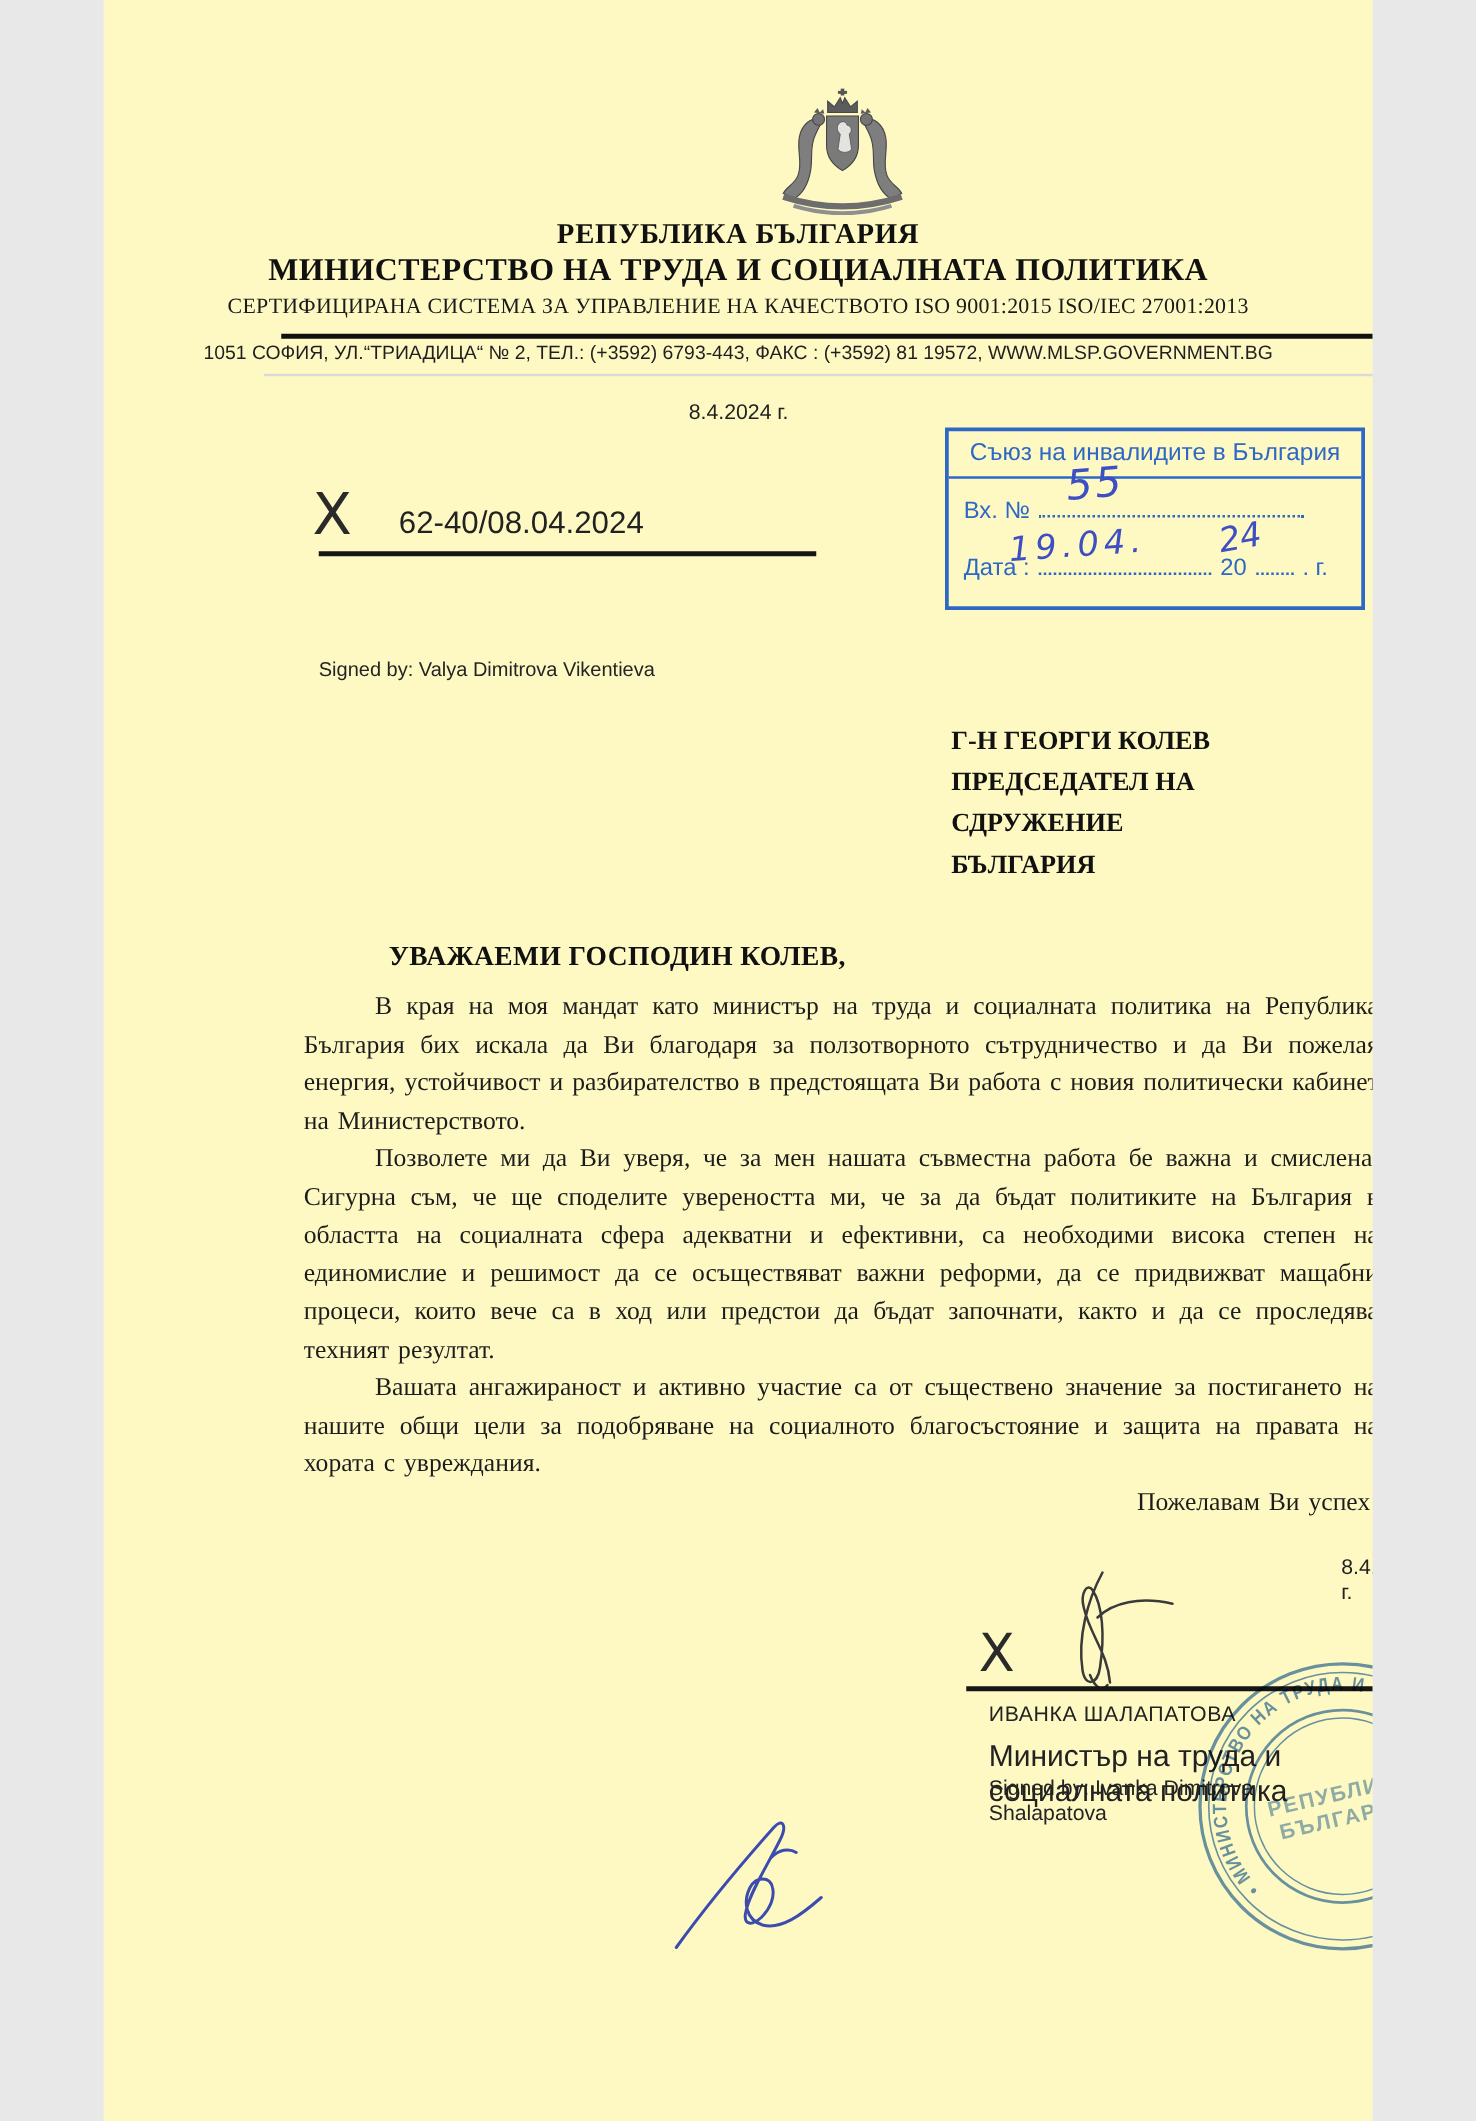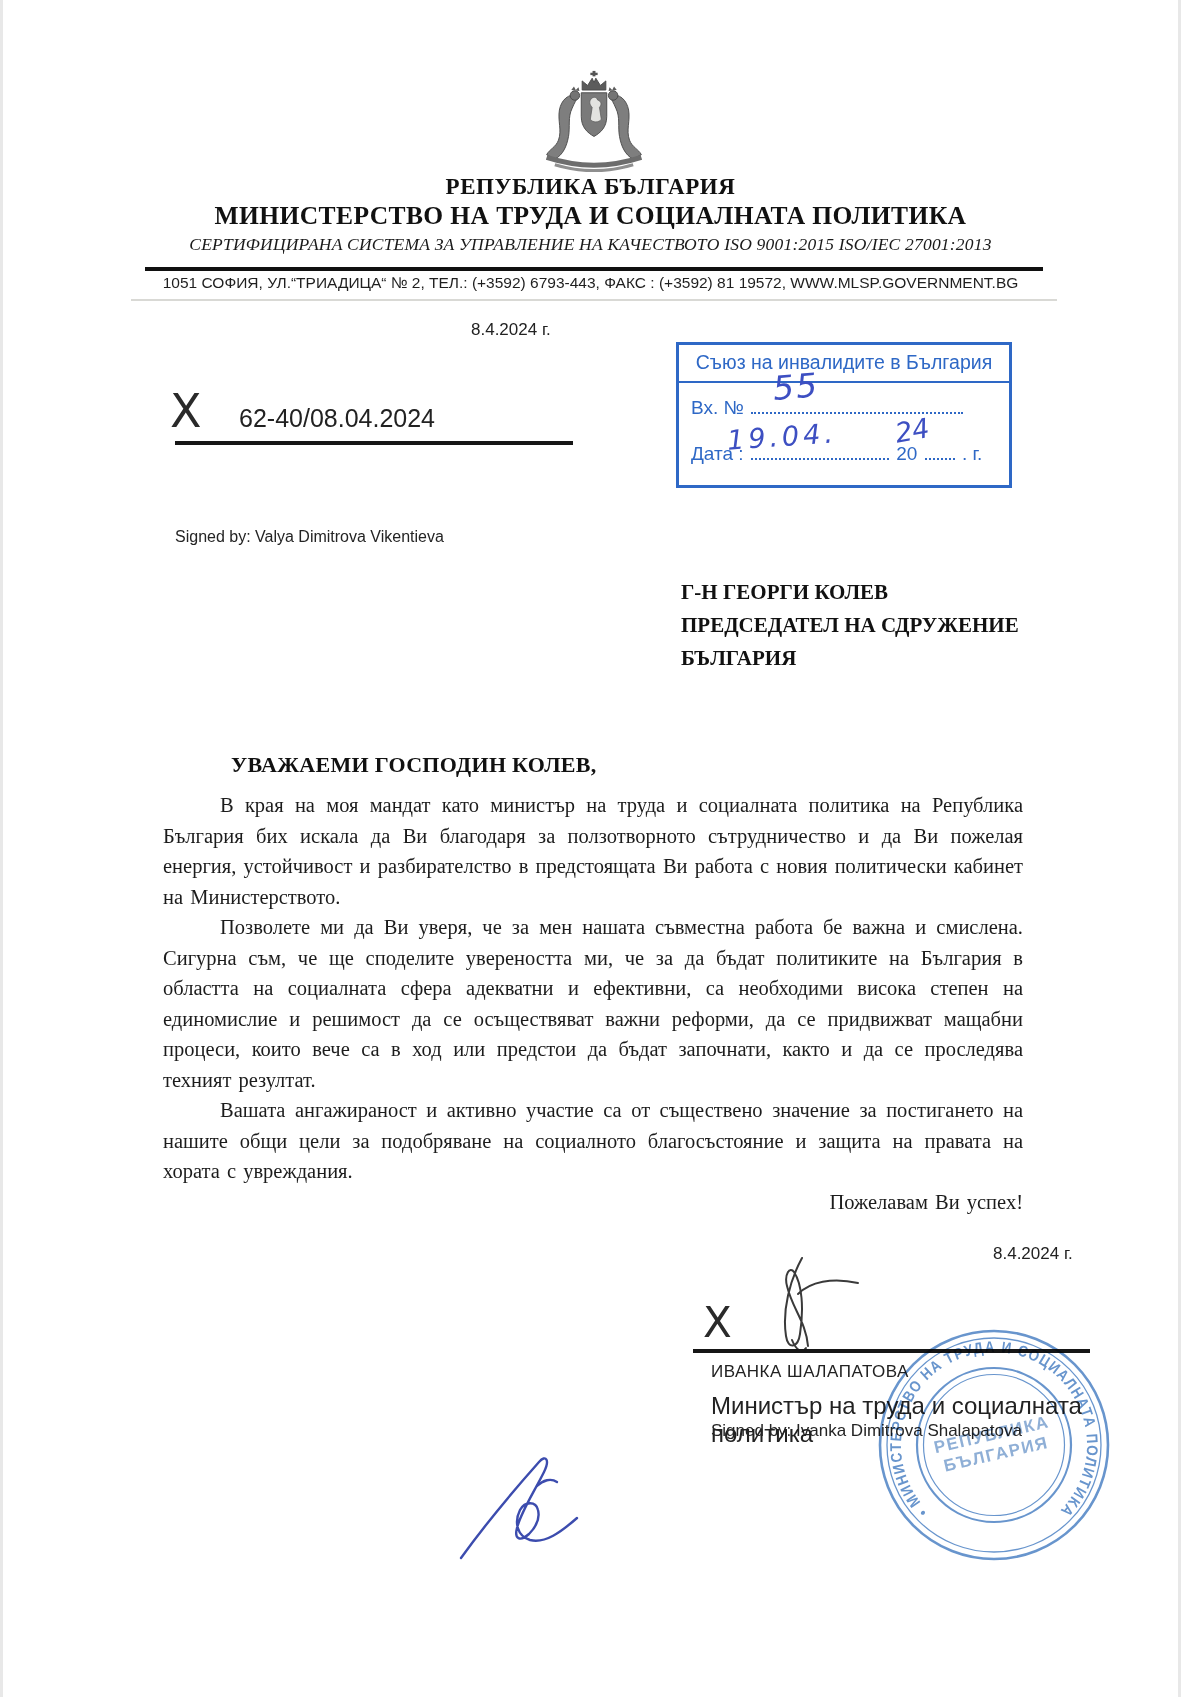--- a/index.html
+++ b/index.html
@@ -1,31 +1,31 @@
 <!DOCTYPE html>
 <html><head>
 <meta charset="utf-8">
 <style>
   html,body{margin:0;padding:0;background:#e8e8e8;}
   .page{
     position:relative;
-    width:1175px;height:1697px;
+    width:1015px;height:1697px;
     margin:0 auto;
-    background:#ffffff;
+    background:#fef9c3;
     font-family:"Liberation Serif", serif;
     color:#1d1d1d;
     overflow:hidden;
   }
   .abs{position:absolute;}
   .ctr{left:0;right:0;text-align:center;}
 
   
   .republic{top:174px;font-weight:bold;font-size:23px;letter-spacing:.6px;color:#111;}
   .ministry{top:201px;font-weight:bold;font-size:25.5px;letter-spacing:.4px;color:#111;}
-  .certline{top:234px;font-style:italic;font-size:17.5px;letter-spacing:.2px;color:#1a1a1a;}
+  .certline{top:234px;font-size:17.5px;letter-spacing:.2px;color:#1a1a1a;}
   .rule-thick{top:267px;left:142px;width:898px;height:3.5px;background:#101010;}
   .addrline{top:274px;font-family:"Liberation Sans",sans-serif;font-size:15.5px;color:#1f1f1f;}
   .rule-faint{top:299px;left:128px;width:926px;height:2px;background:#d9d9d5;}
 
   
   .date-top{left:468px;top:320px;font-family:"Liberation Sans",sans-serif;font-size:17px;color:#222;}
   .xmark-top{left:167px;top:384px;font-family:"DejaVu Sans",sans-serif;font-size:46px;color:#2a2a2a;}
   .refnum{left:236px;top:404px;font-family:"Liberation Sans",sans-serif;font-size:25px;color:#222;}
   .ref-underline{left:172px;top:441px;width:398px;height:4px;background:#161616;}
   .signedby-1{left:172px;top:528px;font-family:"Liberation Sans",sans-serif;font-size:16px;color:#242424;}

